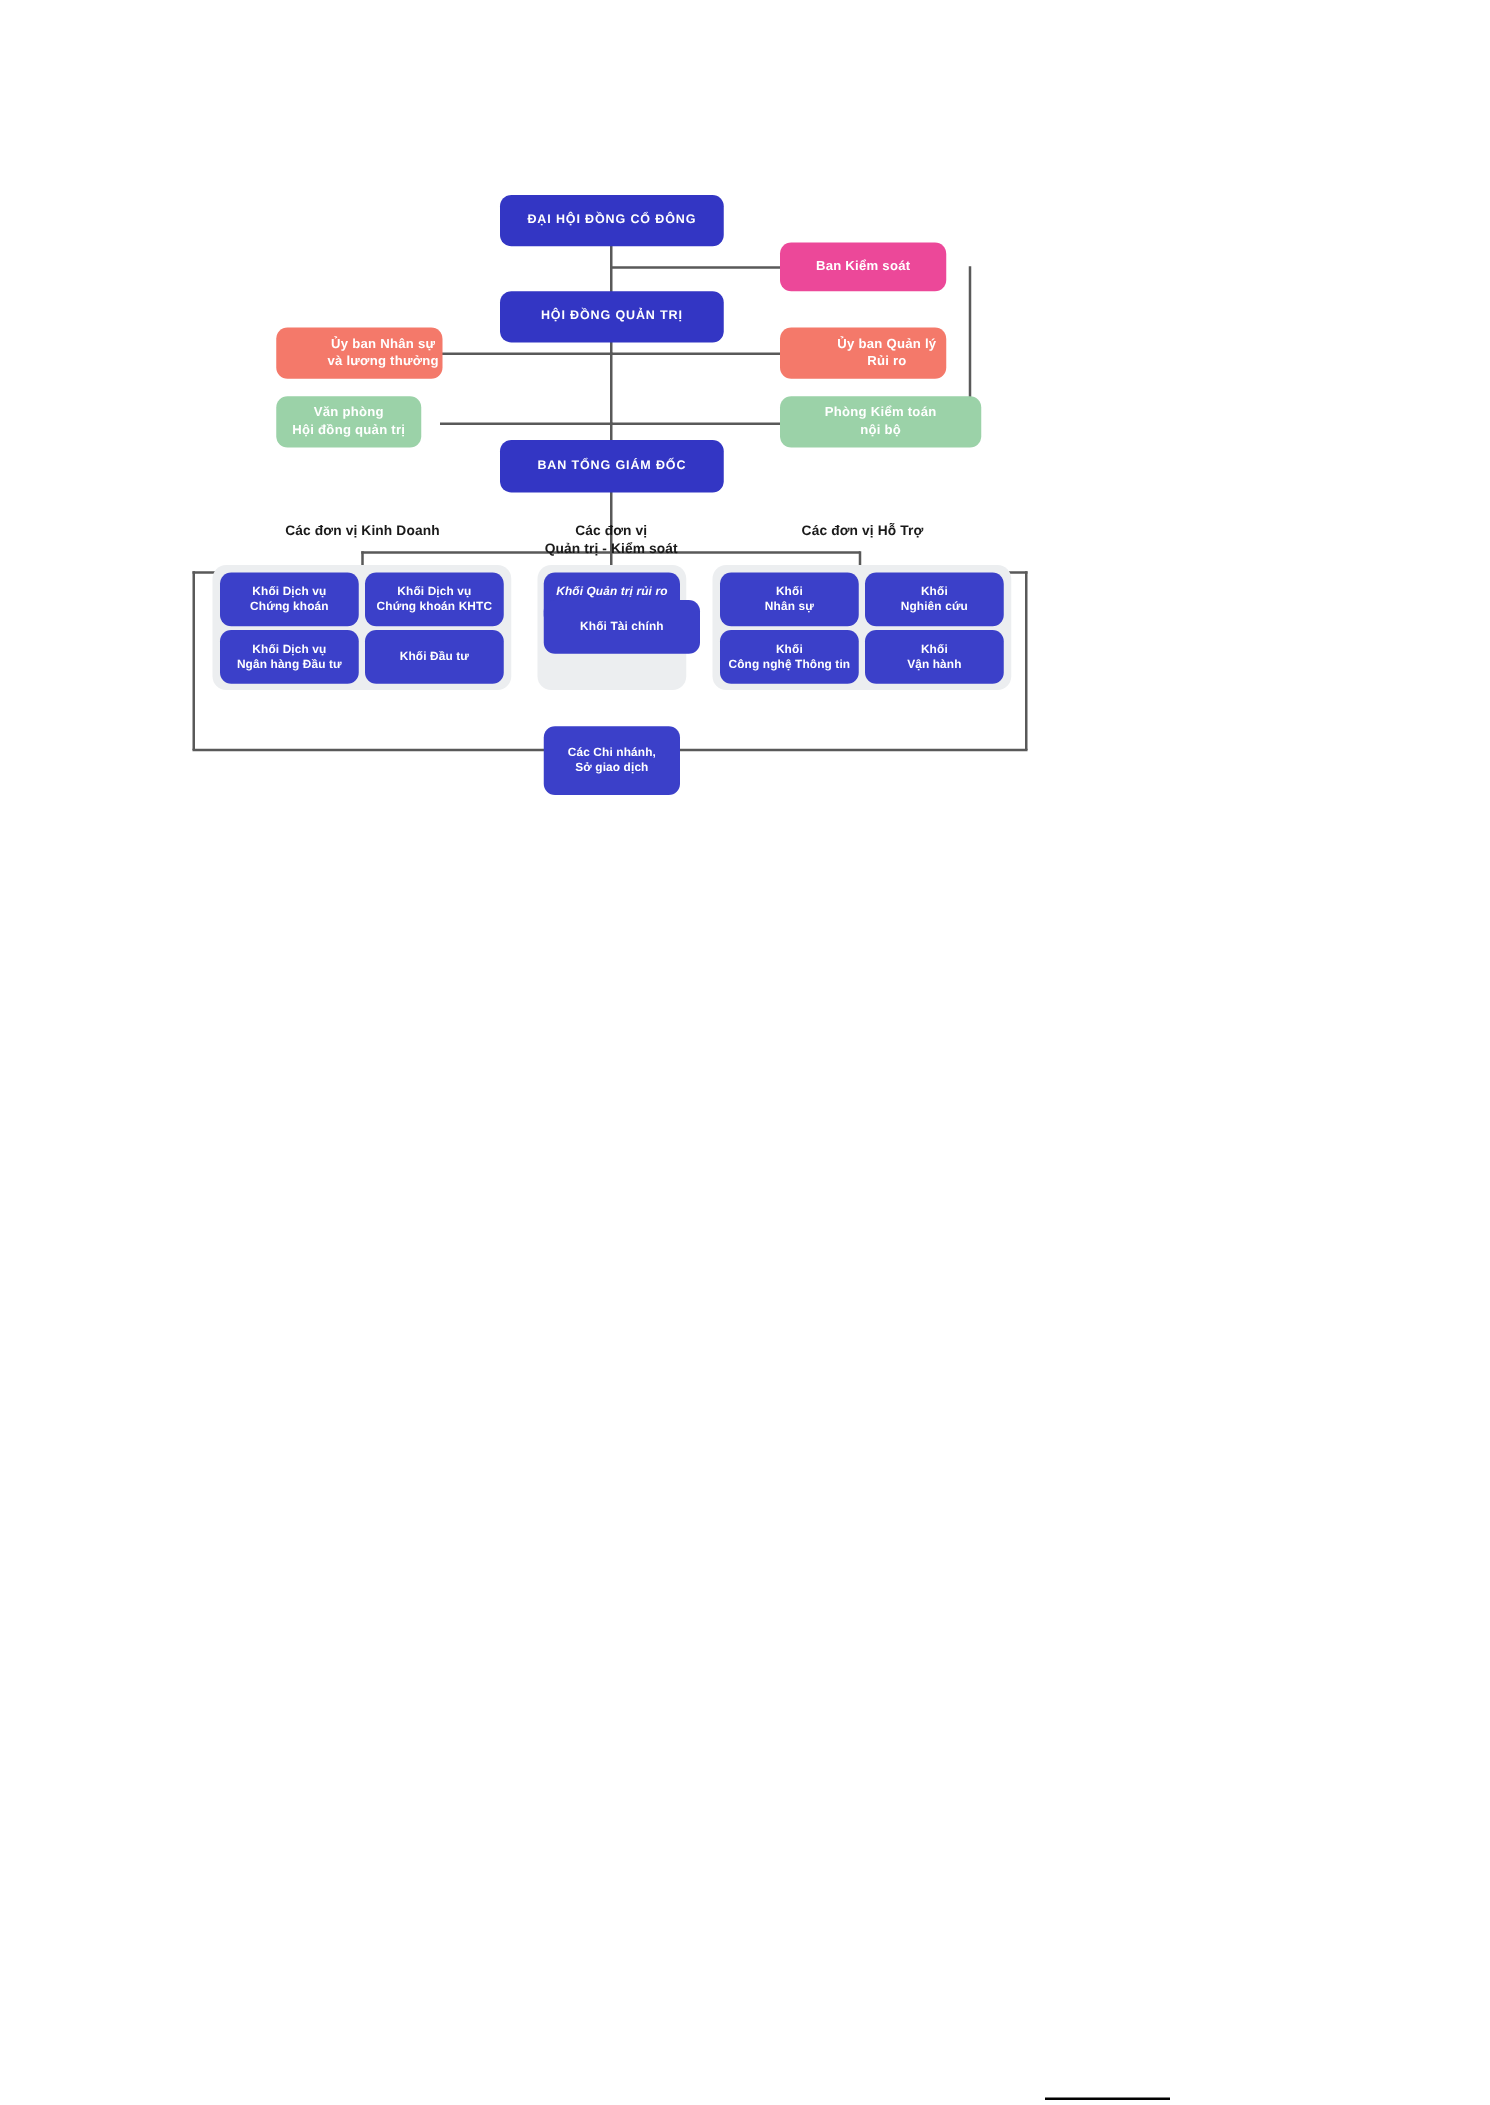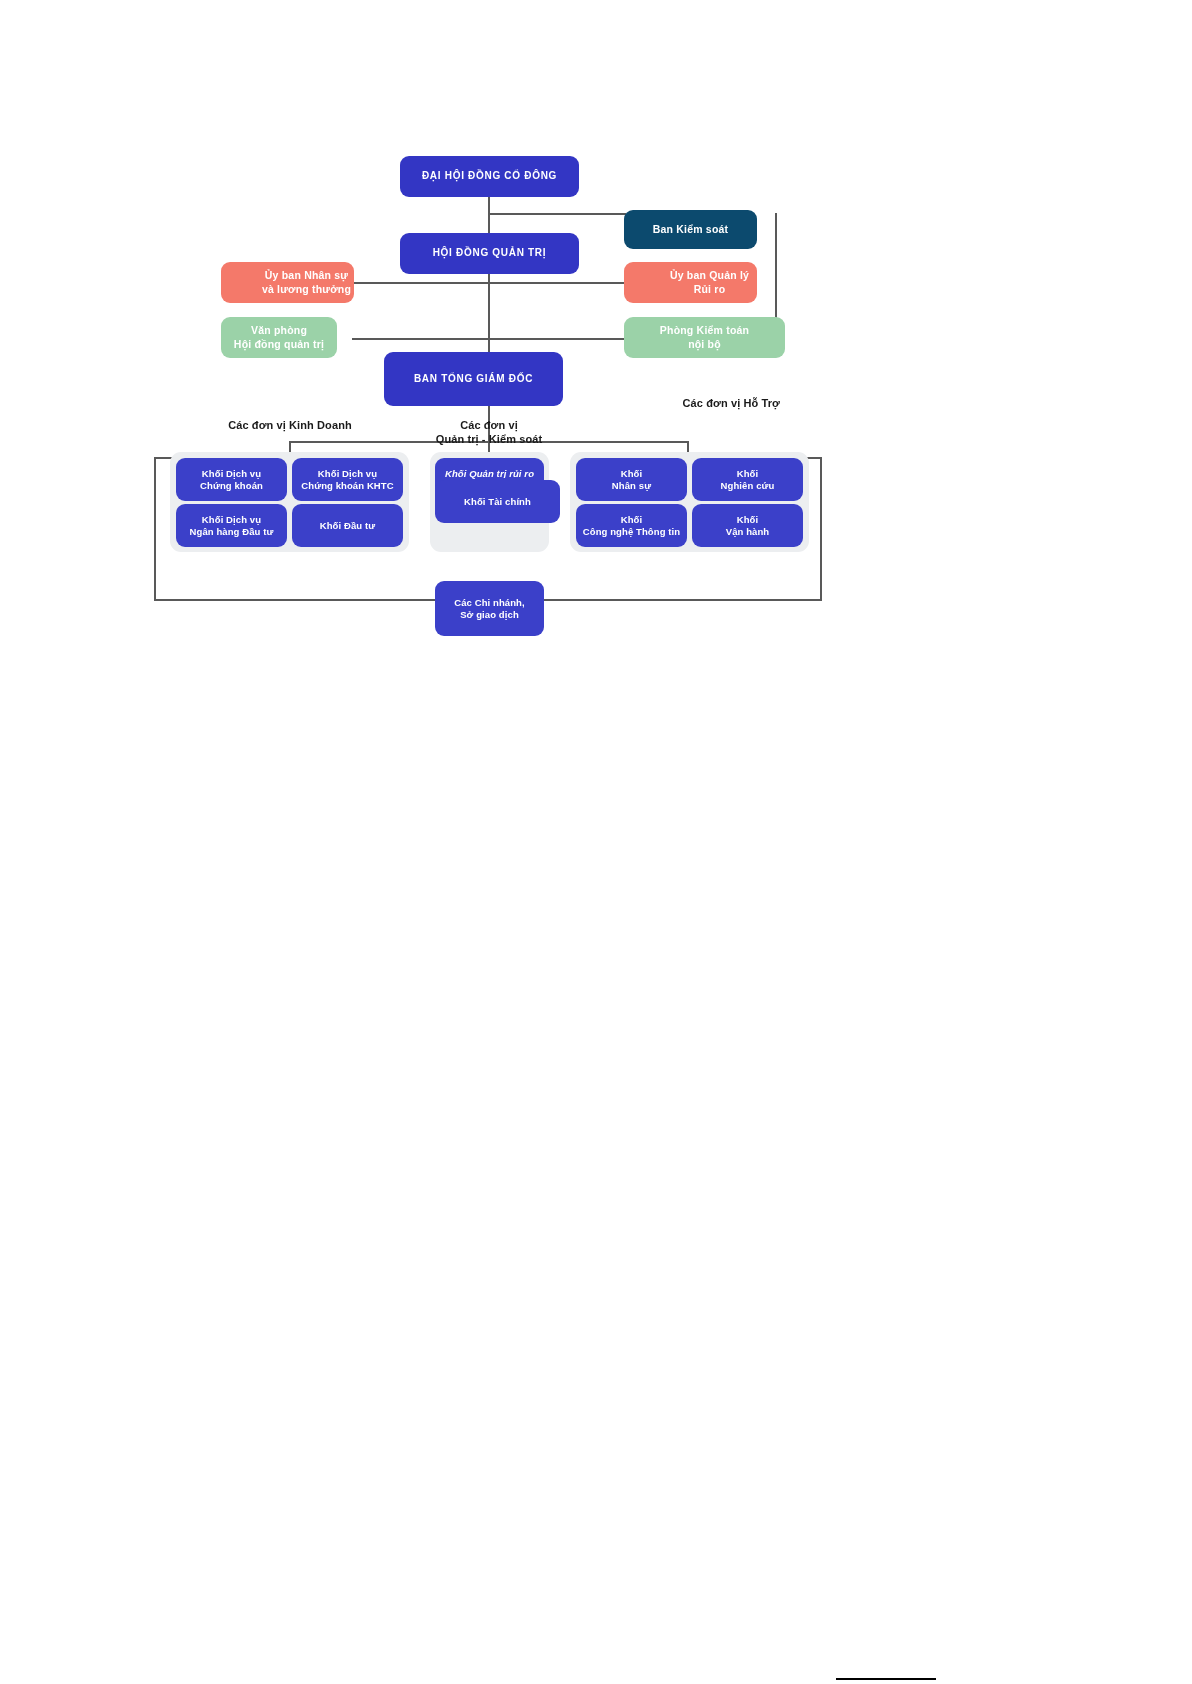--- a/index.html
+++ b/index.html
@@ -37,21 +37,21 @@
     align-items: center;
     justify-content: center;
     text-align: center;
     color: #ffffff;
     line-height: 1.25;
     white-space: pre-line;
     z-index: 5;
   }
   .node.blue      { background: #3336c4; }
   .node.blue-sub  { background: #3b40c9; }
-  .node.red       { background: #0c4a6e; margin-top: 16px; }
+  .node.red       { background: #ec4899; }
   .node.salmon    { background: #f4796a; padding-left: 38px; }
   .node.green     { background: #9bd2a8; }
 
   .node.primary {
     font-size: 10px;
     font-weight: 700;
     letter-spacing: 0.7px;
   }
   .node.side {
     font-size: 10.5px;
@@ -133,27 +133,27 @@
   <div class="line v" style="left:820px; top:457px; height:143px;"></div>
   <div class="line h" style="left:542px; top:599px; width:280px;"></div>
 
   <div class="group-panel" style="left:170px; top:452px; width:239px; height:100px;"></div>
   <div class="group-panel" style="left:430px; top:452px; width:119px; height:100px;"></div>
   <div class="group-panel" style="left:570px; top:452px; width:239px; height:100px;"></div>
 
   <div class="group-label" style="left:200px; top:418px; width:180px;">Các đơn vị Kinh Doanh</div>
   <div class="group-label" style="left:409px; top:418px; width:160px;">Các đơn vị
 Quản trị - Kiểm soát</div>
-  <div class="group-label" style="left:600px; top:396px; width:180px;text-align:right;">Các đơn vị Hỗ Trợ</div>
+  <div class="group-label" style="left:600px; top:418px; width:180px;">Các đơn vị Hỗ Trợ</div>
 
   <div class="node blue primary" style="left:400px; top:156px; width:179px; height:41px;">ĐẠI HỘI ĐỒNG CỔ ĐÔNG</div>
 
   <div class="node blue primary" style="left:400px; top:233px; width:179px; height:41px;">HỘI ĐỒNG QUẢN TRỊ</div>
 
-  <div class="node blue primary" style="left:384px; top:352px; width:179px; height:54px;">BAN TỔNG GIÁM ĐỐC</div>
+  <div class="node blue primary" style="left:400px; top:352px; width:179px; height:42px;">BAN TỔNG GIÁM ĐỐC</div>
 
   <div class="node red side" style="left:624px; top:194px; width:133px; height:39px;">Ban Kiểm soát</div>
 
   <div class="node salmon side" style="left:624px; top:262px; width:133px; height:41px;">Ủy ban Quản lý
 Rủi ro</div>
 
   <div class="node green side" style="left:624px; top:317px; width:161px; height:41px;">Phòng Kiểm toán
 nội bộ</div>
 
   <div class="node salmon side" style="left:221px; top:262px; width:133px; height:41px;">Ủy ban Nhân sự

